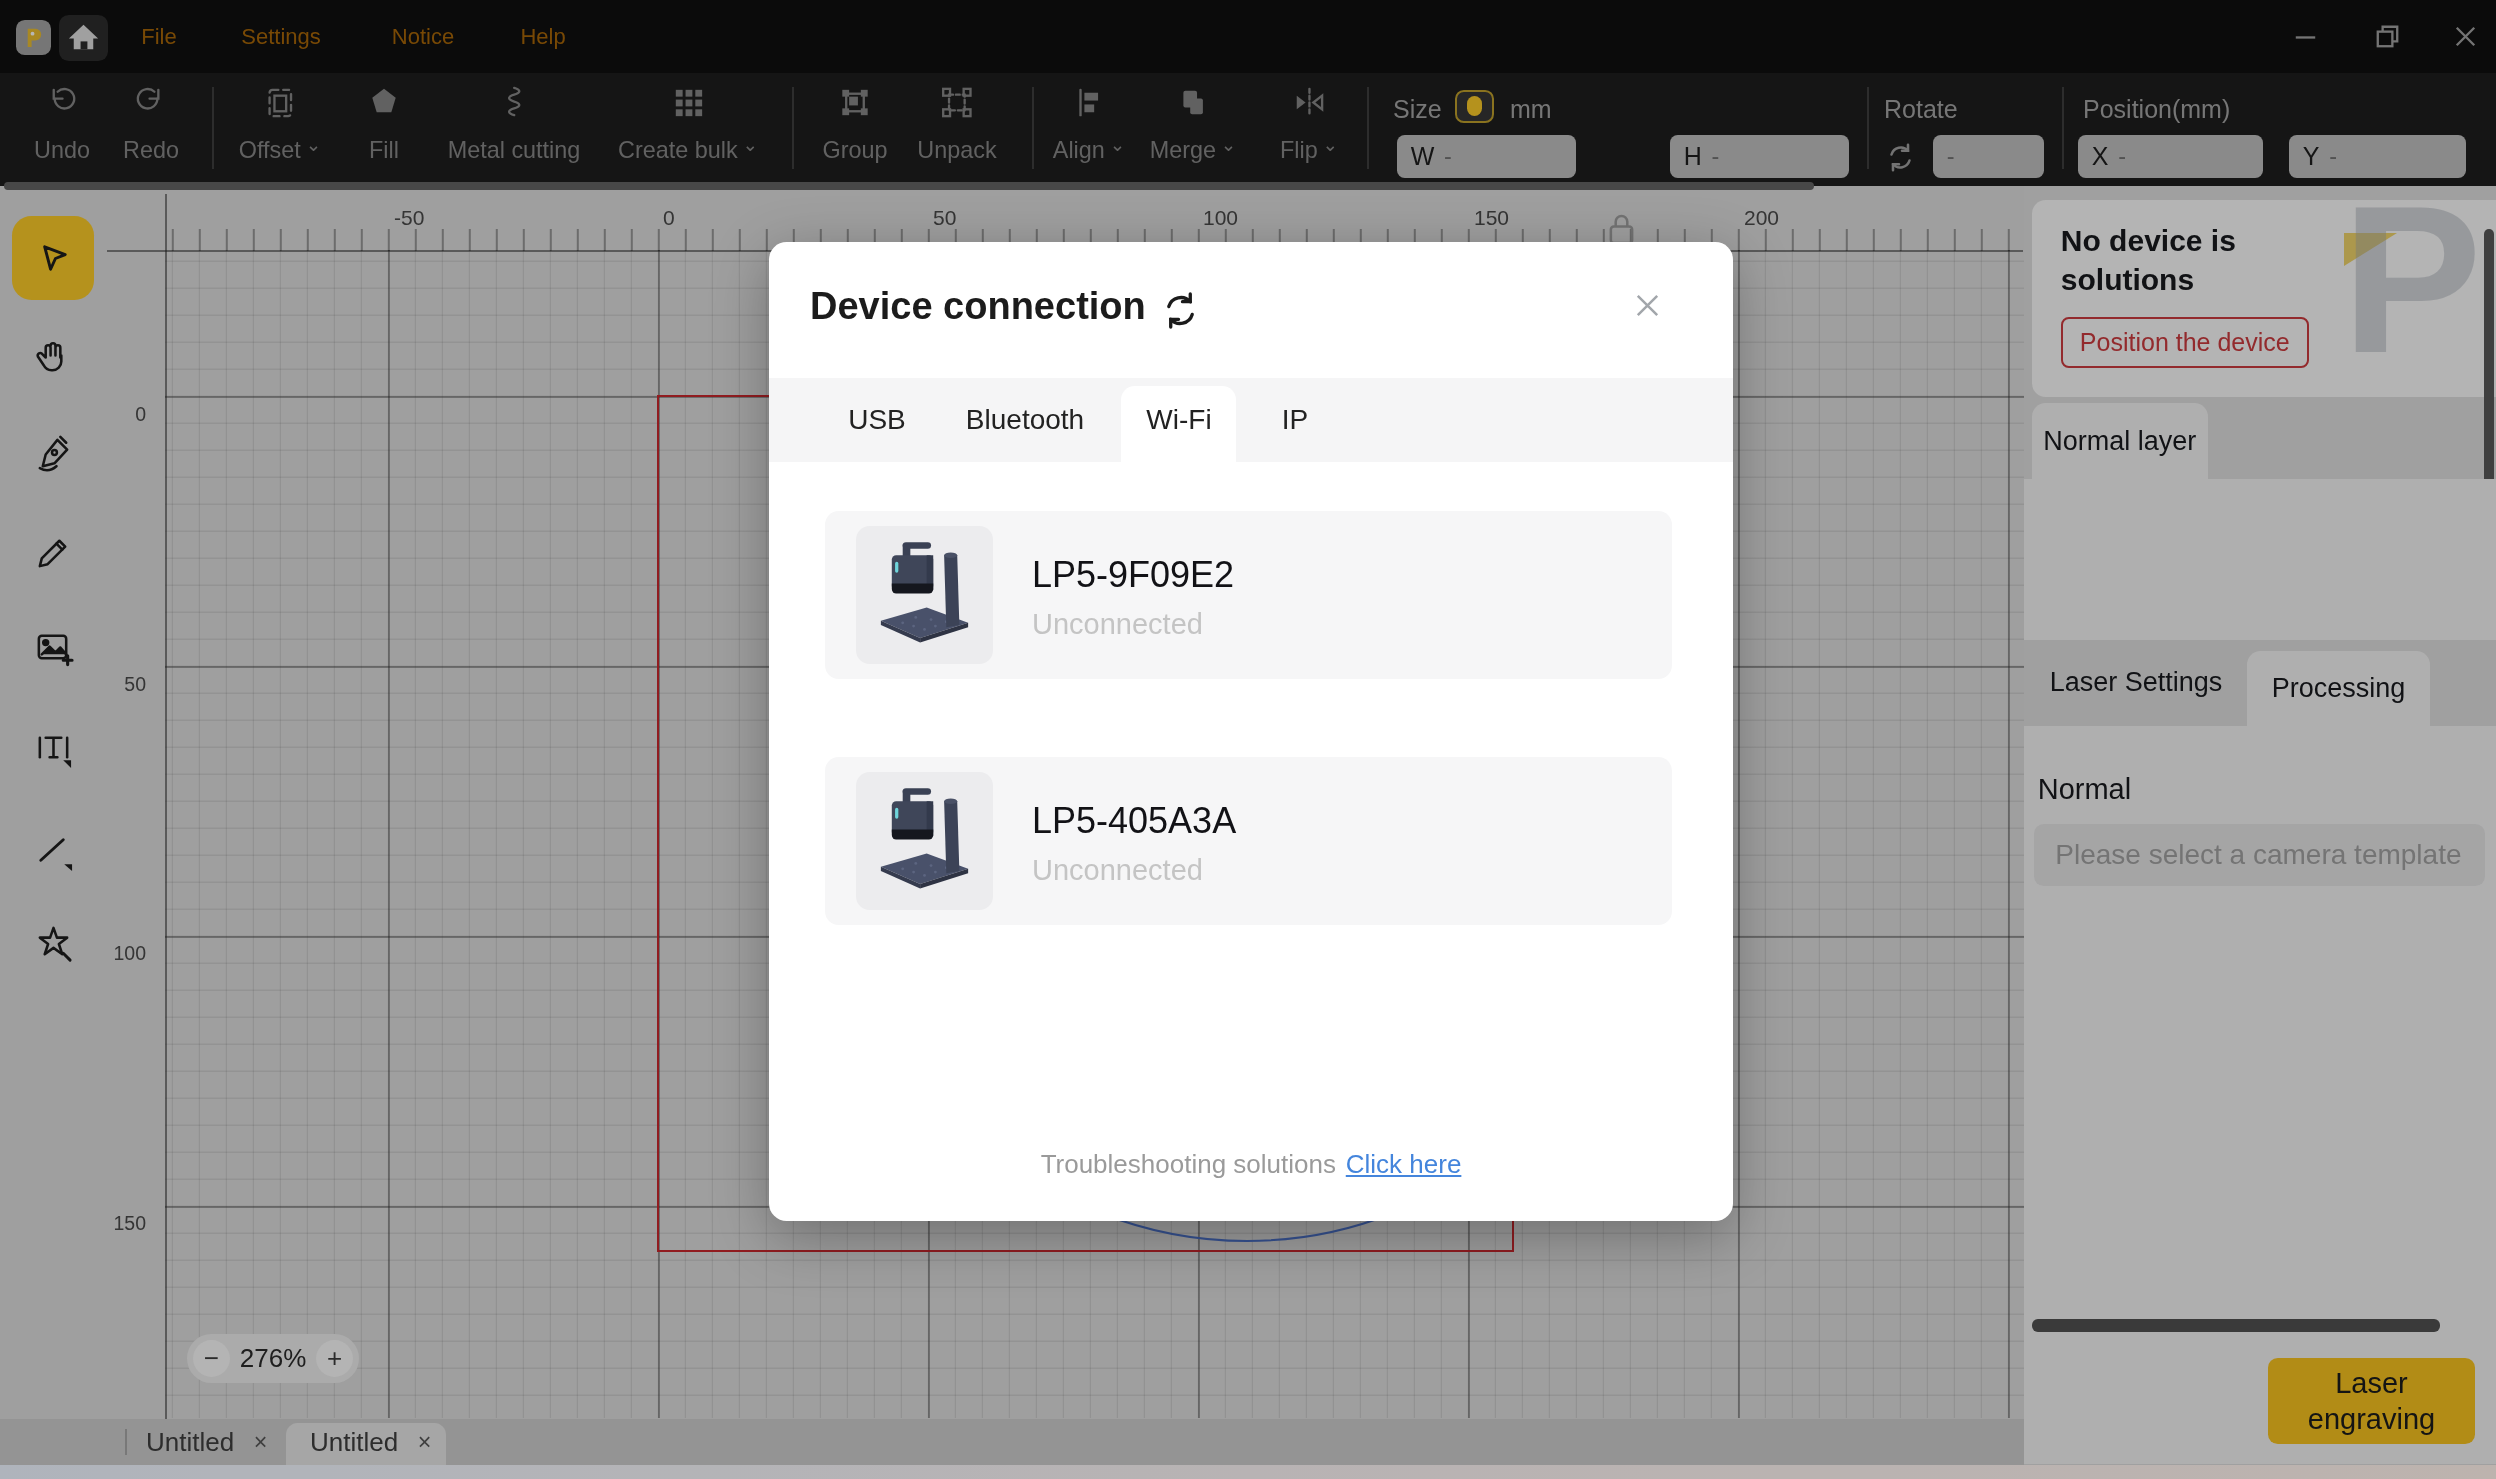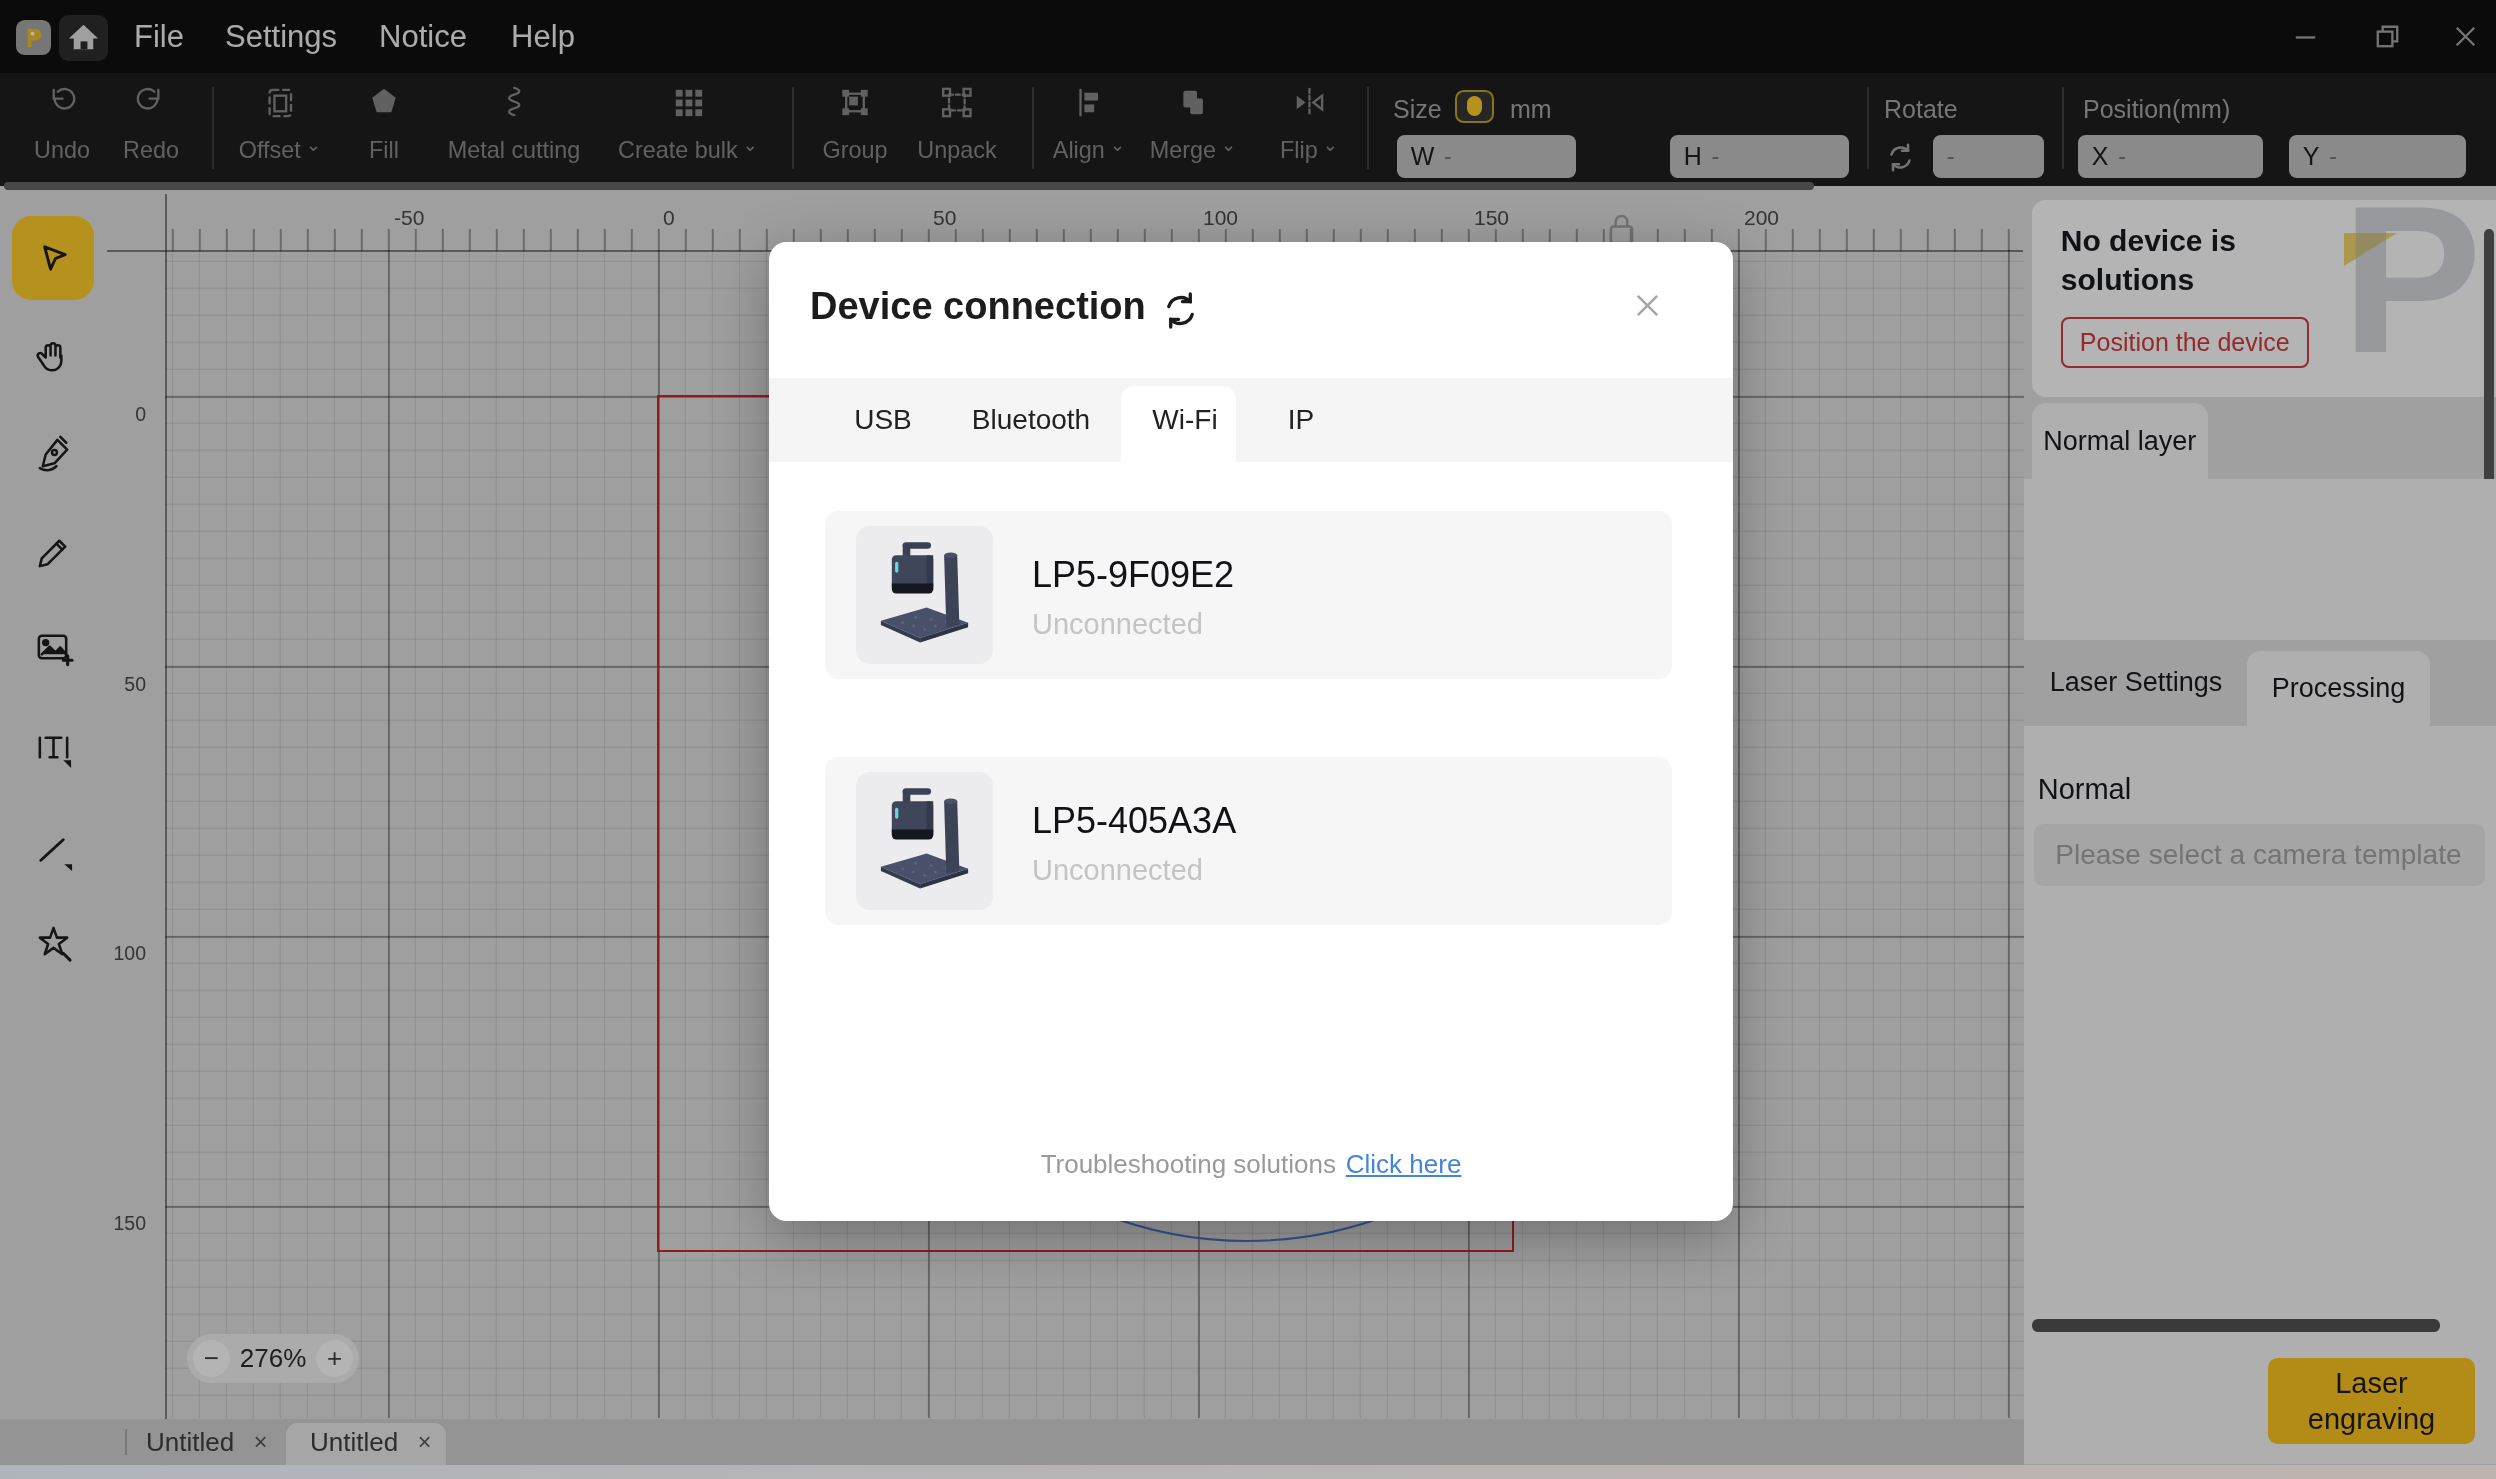--- a/index.html
+++ b/index.html
@@ -4,21 +4,21 @@
 <style>
   * { margin:0; padding:0; box-sizing:border-box; }
   html,body { width:2497px; height:1479px; overflow:hidden; background:#222; }
   .app { position:relative; width:2497px; height:1479px; font-family:"Liberation Sans", sans-serif; overflow:hidden; background:#d4d4d4; }
   .abs { position:absolute; }
 
   
   .menubar { position:absolute; left:0; top:0; width:2497px; height:73px; background:#0f0f0f; z-index:30; }
   .logo { position:absolute; left:15.6px; top:19.5px; width:35px; height:35px; border-radius:8.8px; background:#9e9e9e; display:flex; align-items:center; justify-content:center; }
   .homebtn { position:absolute; left:59px; top:14.6px; width:49px; height:46px; border-radius:9.8px; background:#2b2b2b; display:flex; align-items:center; justify-content:center; }
-  .menuitem { position:absolute; top:0; height:73px; line-height:73px; transform:translateX(-50%); font-size:31px; color:#e5e5e5; }
+  .menuitem { position:absolute; top:0; height:73px; line-height:73px; transform:translateX(-50%); font-size:22px; color:#a16207; }
   .winbtn { position:absolute; top:15.6px; width:47px; height:41px; display:flex; align-items:center; justify-content:center; }
 
   
   .toolbar { position:absolute; left:0; top:73px; width:2497px; height:113px; background:#1d1d1d; z-index:29; }
   .titem { position:absolute; top:0; height:101px; transform:translateX(-50%); display:flex; flex-direction:column; align-items:center; justify-content:center; gap:4.9px; }
   .tlabelrow { display:flex; align-items:center; gap:4.9px; }
   .tlabel { font-size:23.4px; color:#828282; white-space:nowrap;margin-top:10px; }
   .chev { font-size:18.5px; color:#828282; }
   .tsep { position:absolute; top:13.7px; width:2px; height:82px; background:#3c3c3c; }
   .ti { stroke:#828282; fill:none; stroke-width:2.4; stroke-linecap:round; }
@@ -85,21 +85,21 @@
 
   .bottomstrip { position:absolute; left:0; top:1465px; width:2497px; height:14.6px; background:linear-gradient(90deg,#eaf1fb,#f6eff0,#fcefe9); z-index:40; }
 
   
   .overlay { position:absolute; left:0; top:0; width:2497px; height:1479px; background:rgba(0,0,0,.25); z-index:50; }
   .modal { position:absolute; left:769px; top:242px; width:964px; height:979px; background:#fff; border-radius:17.6px; box-shadow:0 15.6px 59px rgba(0,0,0,.30); z-index:100; }
   .mtitle { position:absolute; left:41px; top:43px; font-size:38px; font-weight:bold; color:#1c1c1c; }
   .mrefresh { position:absolute; left:390px; top:47px; }
   .mclose { position:absolute; left:856px; top:41px; width:45px; height:45px; display:flex; align-items:center; justify-content:center; }
   .mtabbar { position:absolute; left:0; top:136px; width:964px; height:84px; background:#f5f5f6; }
-  .mtab { position:absolute; top:0; height:84px; transform:translateX(-50%); display:flex; align-items:center; font-size:28px; color:#222;margin-left:6px; }
+  .mtab { position:absolute; top:0; height:84px; transform:translateX(-50%); display:flex; align-items:center; font-size:28px; color:#222; }
   .mtabwifi { position:absolute; left:352px; top:7.8px; width:115px; height:76px; background:#fff; border-radius:13.7px 13.7px 0 0; }
   .dcard { position:absolute; left:56px; width:847px; height:168px; background:#f6f6f7; border-radius:13.7px; }
   .dthumb { position:absolute; left:31px; top:14.6px; width:137px; height:138px; background:#ececee; border-radius:13.7px; display:flex; align-items:center; justify-content:center; }
   .dname { position:absolute; left:207px; top:43px; font-size:36px; color:#121216; }
   .dstatus { position:absolute; left:207px; top:97px; font-size:29px; color:#c4c4c4; }
   .mfooter { position:absolute; left:0; top:907px; width:964px; text-align:center; font-size:26px; color:#9a9a9a; }
   .mlink { color:#4485dc; text-decoration:underline; margin-left:9.8px; }
 </style>
 </head>
 <body>

